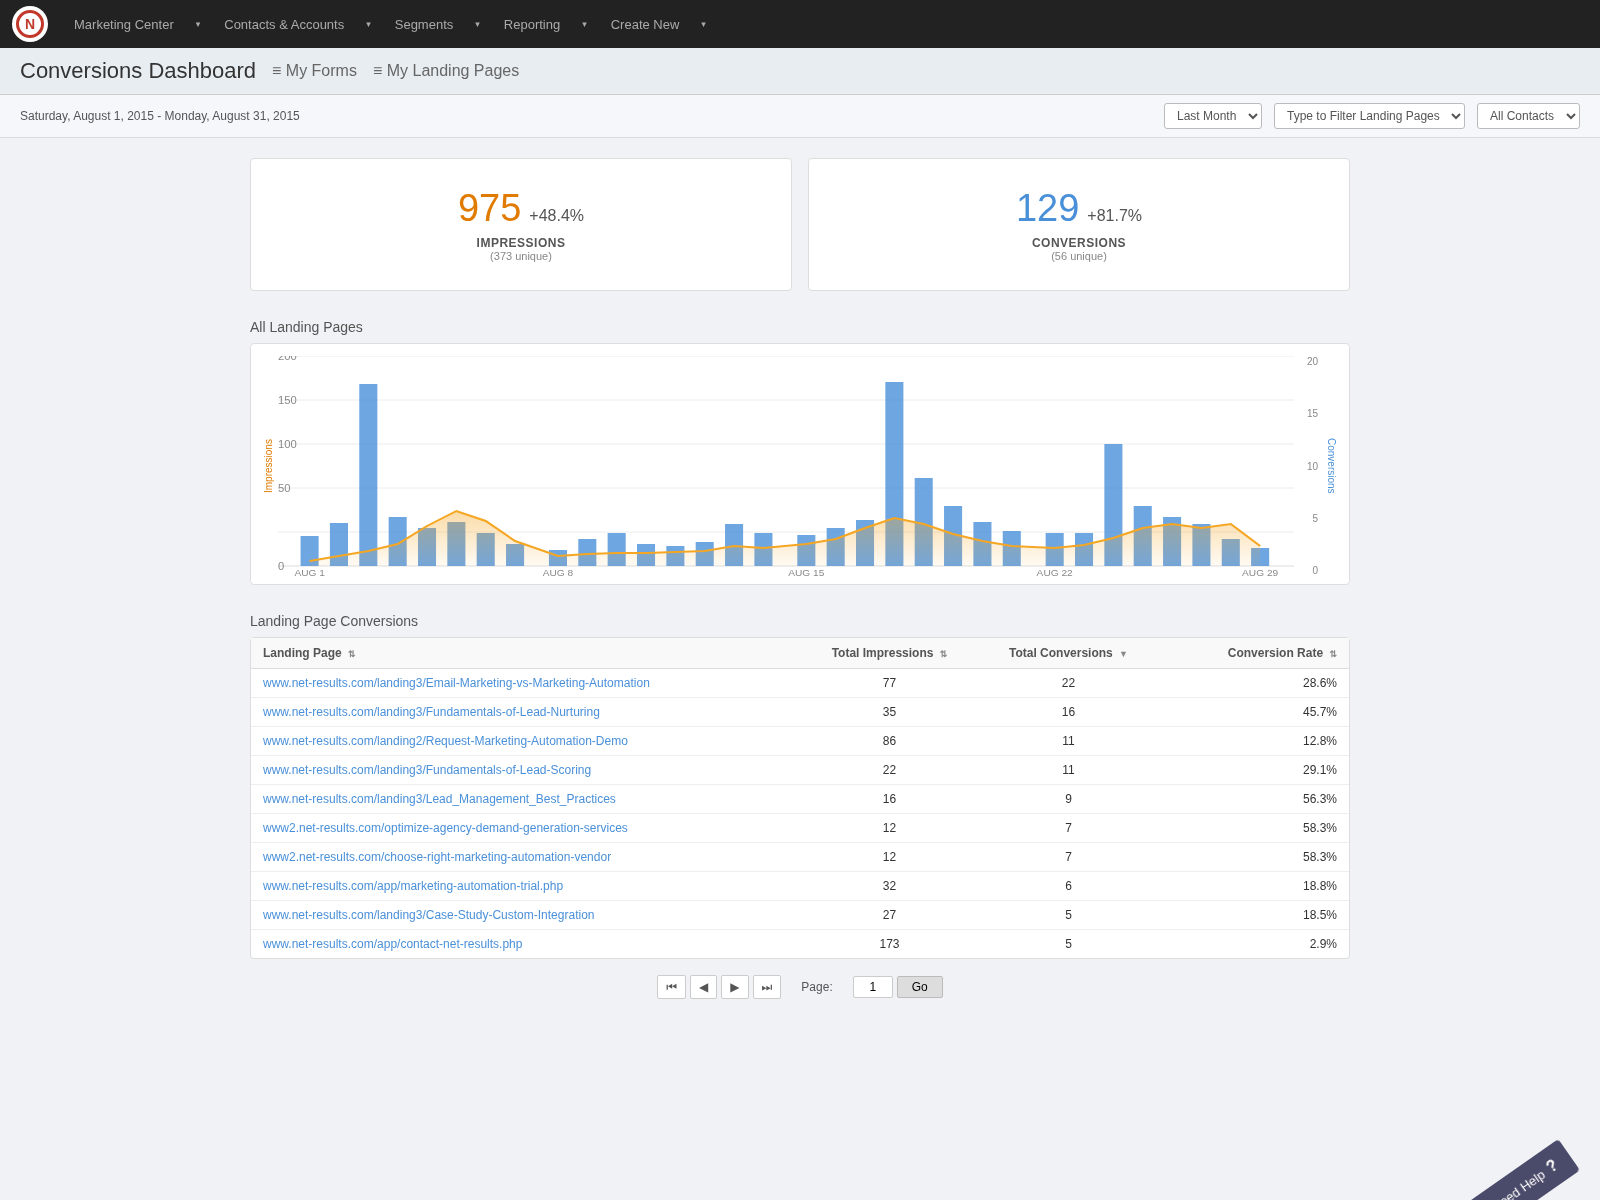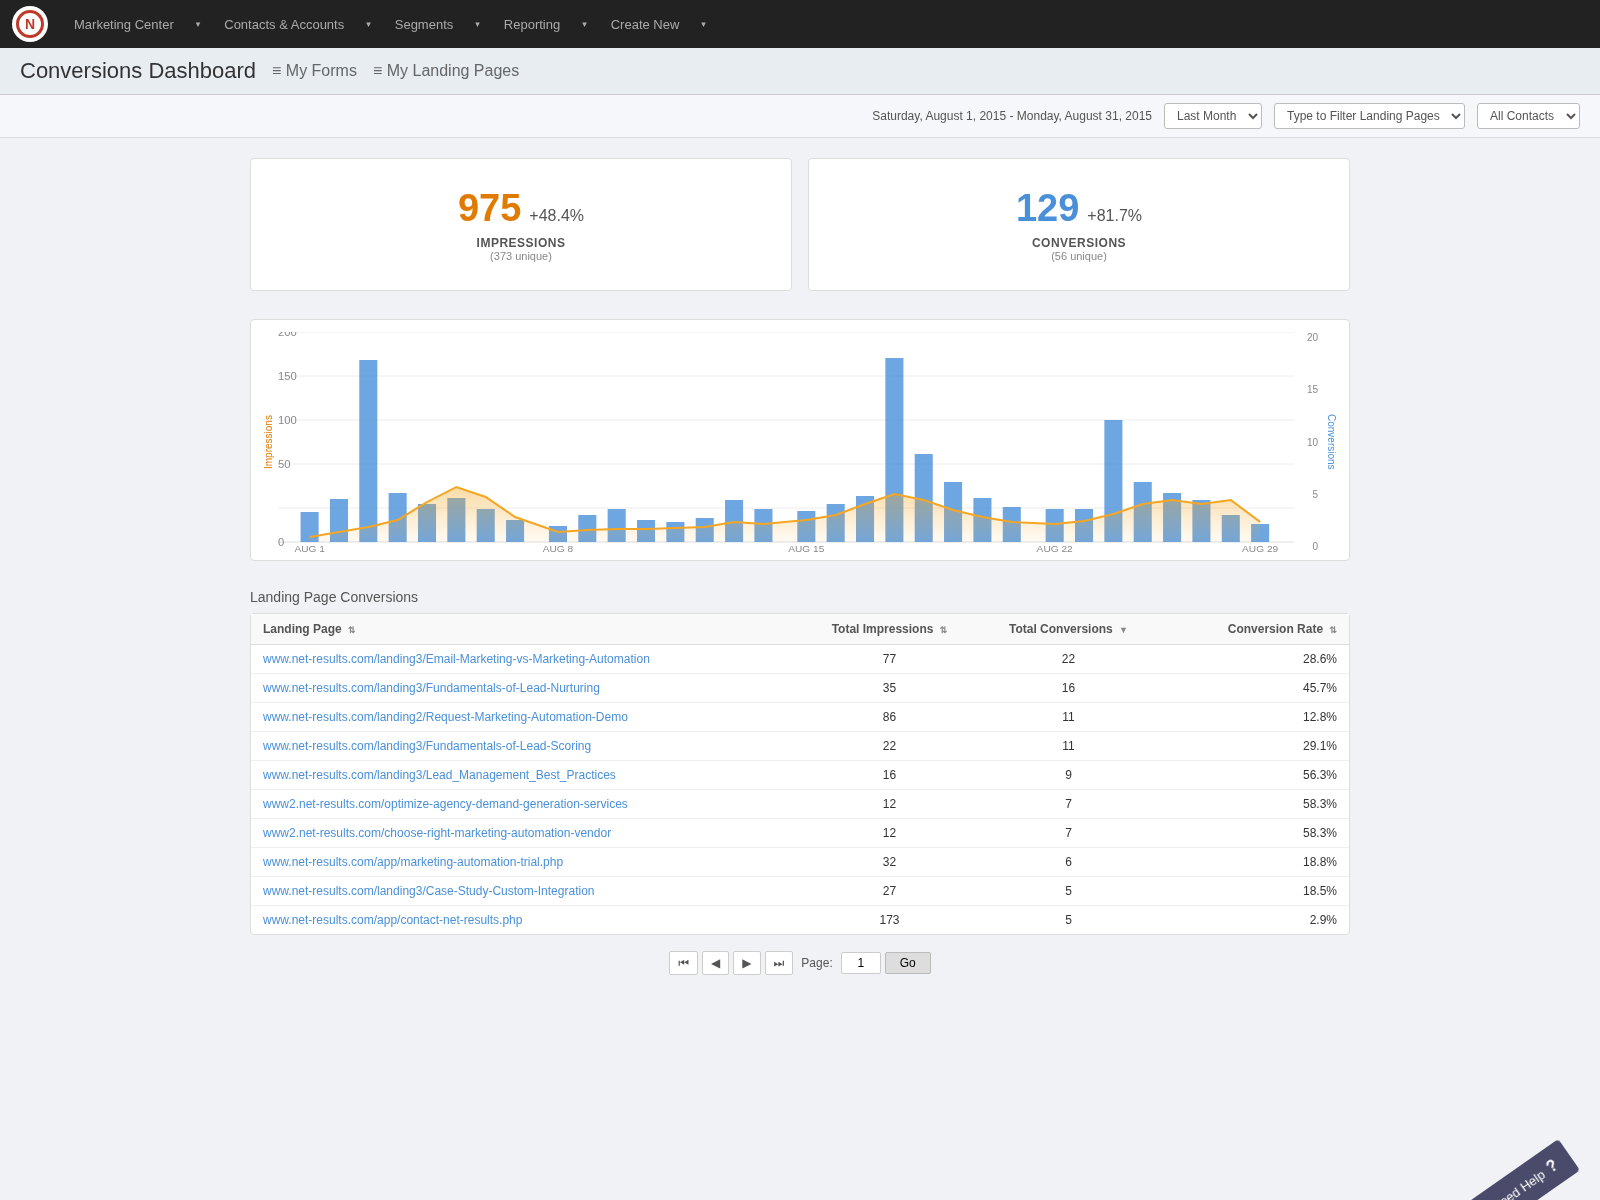--- a/index.html
+++ b/index.html
@@ -64,21 +64,20 @@
       border-bottom: 1px solid #ddd;
       padding: 8px 20px;
       display: flex;
       align-items: center;
       gap: 12px;
     }
     .date-range {
       font-size: 12px;
       color: #555;
       flex: 1;
-      text-align: right;
     }
     .filter-select {
       font-size: 12px;
       border: 1px solid #bbb;
       background: #fff;
       padding: 4px 8px;
       border-radius: 3px;
       cursor: pointer;
       color: #555;
     }
@@ -104,21 +103,21 @@
       padding: 28px 16px;
       text-align: center;
     }
     .stat-main {
       display: flex;
       align-items: baseline;
       justify-content: center;
       gap: 8px;
       margin-bottom: 6px;
     }
-    .stat-number { font-size: 38px; font-weight: bold; }
+    .stat-number { font-size: 38px; font-weight: normal; }
     .stat-delta { font-size: 16px; color: #555; }
     .stat-label { font-size: 12px; font-weight: bold; color: #555; letter-spacing: 0.5px; }
     .stat-sublabel { font-size: 11px; color: #888; }
 
     
     .section-title { font-size: 14px; color: #555; margin-bottom: 8px; }
     .chart-container {
       background: #fff;
       border: 1px solid #ddd;
       border-radius: 4px;
@@ -201,21 +200,21 @@
       color: #555;
     }
     .page-input {
       border: 1px solid #ccc;
       padding: 3px 6px;
       font-size: 12px;
       width: 40px;
       text-align: center;
       border-radius: 2px;
     }
-    .page-label { font-size: 12px; color: #555; margin: 0 4px; }
+    .page-label { font-size: 12px; color: #555; margin: 0 16px; }
     .go-btn {
       background: #ddd;
       border: 1px solid #bbb;
       padding: 3px 14px;
       cursor: pointer;
       font-size: 12px;
       border-radius: 2px;
     }
 
     
@@ -303,20 +302,21 @@
       <div class="stat-main">
         <span class="stat-number" style="color:#4a90d9;">129</span>
         <span class="stat-delta">+81.7%</span>
       </div>
       <div class="stat-label">CONVERSIONS</div>
       <div class="stat-sublabel">(56 unique)</div>
     </div>
   </div>
 
   <div>
+    <div class="section-title">All Landing Pages</div>
     <div class="chart-container">
       <div class="chart-area">
         <div class="y-axis-label">Impressions</div>
         <div class="chart-inner">
           <svg class="chart-svg" viewBox="0 0 900 220" preserveAspectRatio="none">
 
             <line x1="0" y1="0" x2="900" y2="0" stroke="#ddd" stroke-width="0.5"></line>
             <line x1="0" y1="44" x2="900" y2="44" stroke="#ddd" stroke-width="0.5"></line>
             <line x1="0" y1="88" x2="900" y2="88" stroke="#ddd" stroke-width="0.5"></line>
             <line x1="0" y1="132" x2="900" y2="132" stroke="#ddd" stroke-width="0.5"></line>

